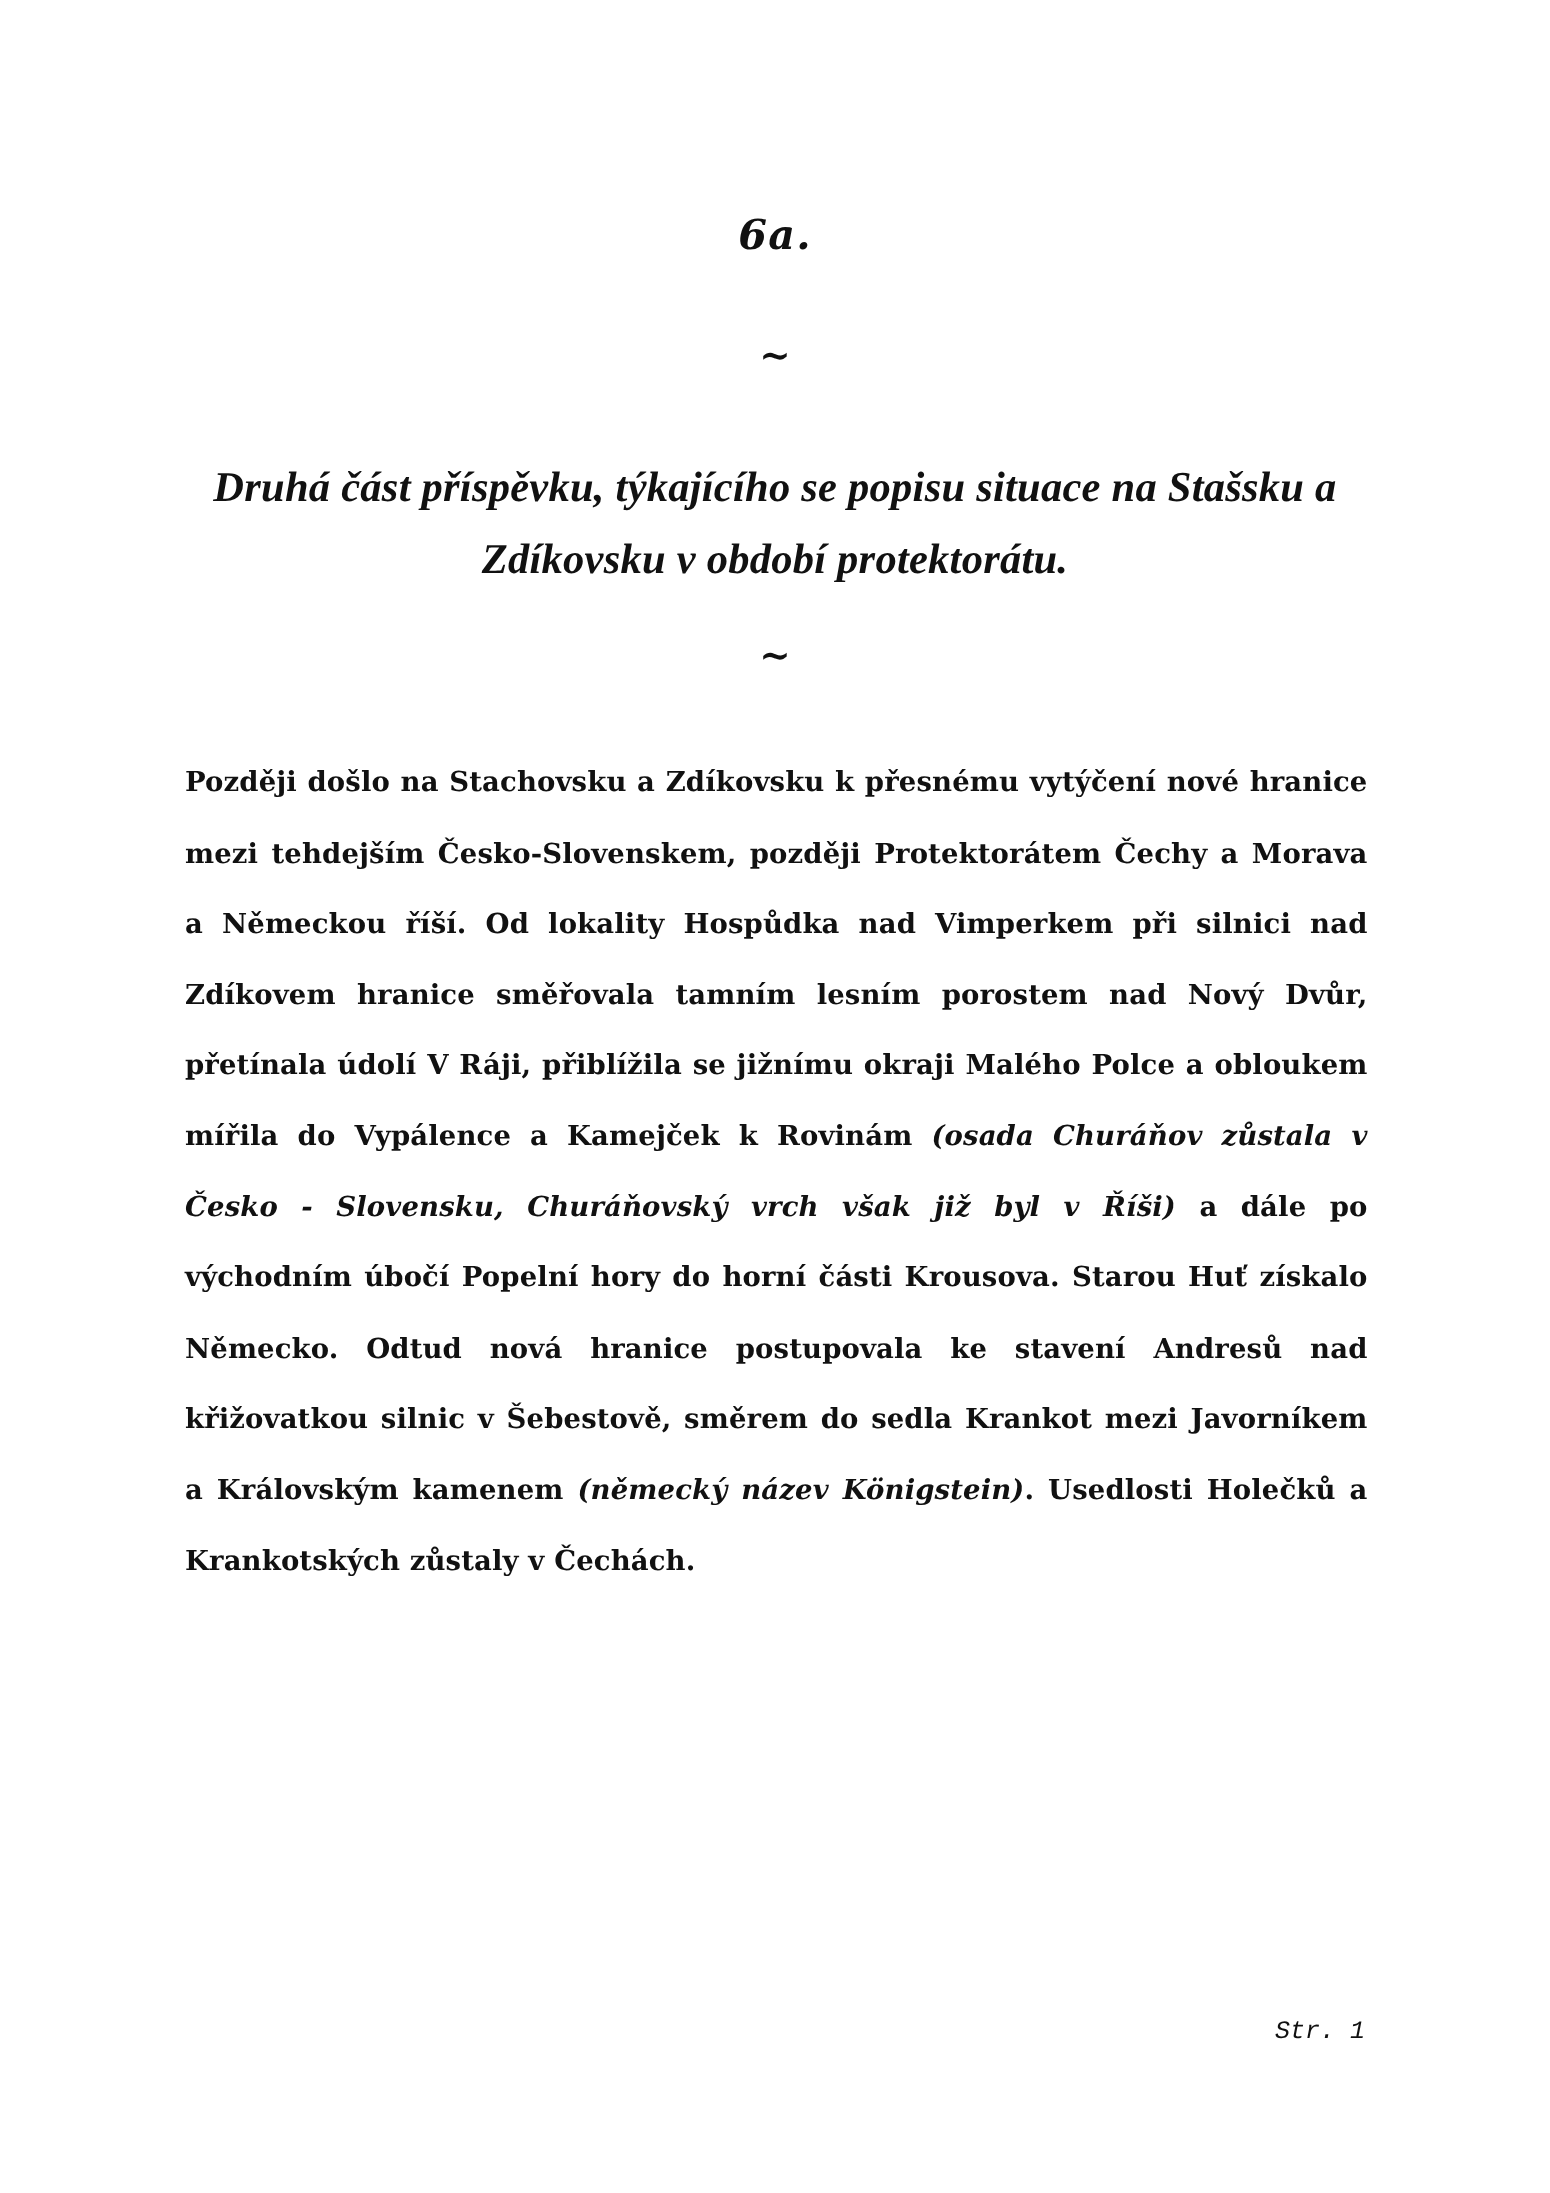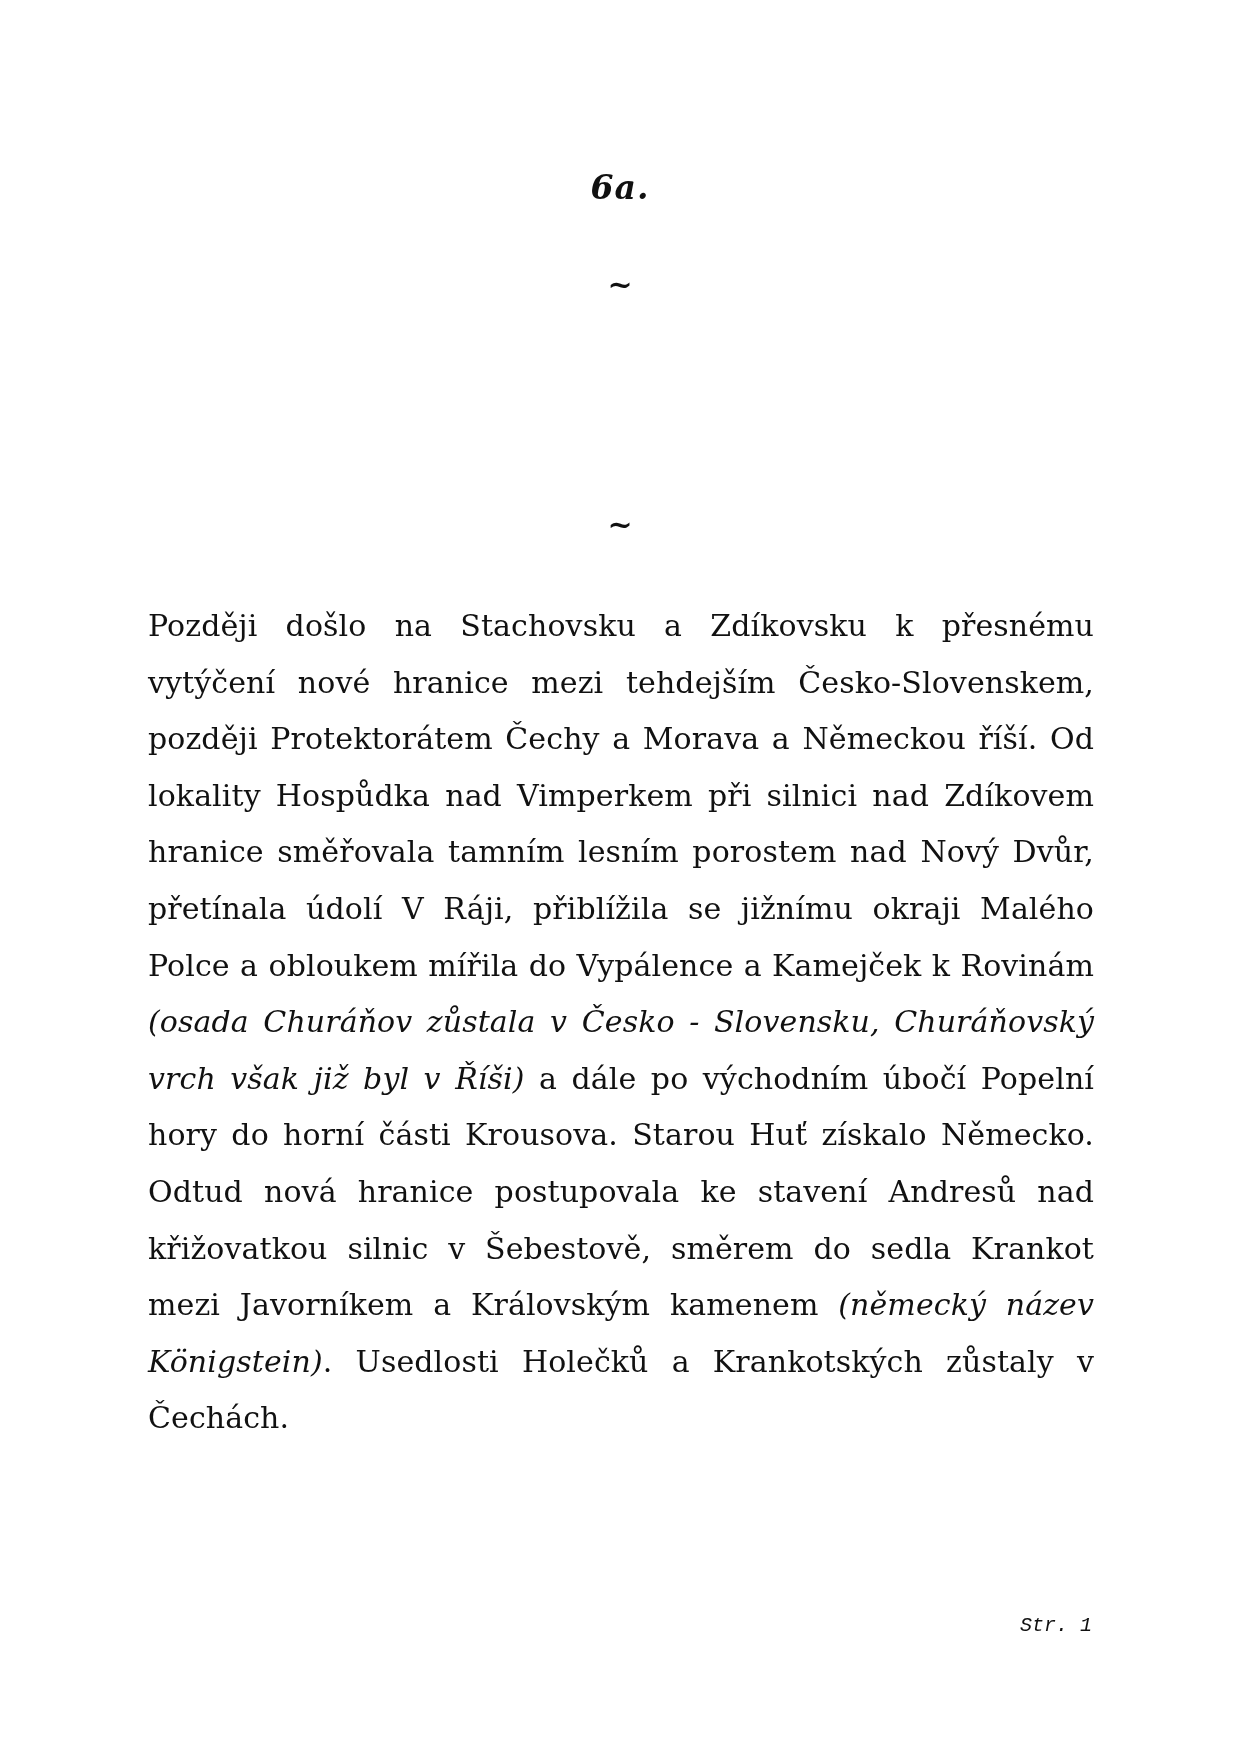--- a/index.html
+++ b/index.html
@@ -61,24 +61,25 @@
       line-height: 57px;
       letter-spacing: 0.2px;
     }
     .body-text {
       position: absolute;
       top: 598px;
       left: 148px;
       width: 946px;
       text-align: justify;
       font-family: "DejaVu Serif", "Liberation Serif", serif;
-      font-size: 30px;
+      font-size: 22px;
       line-height: 56.6px;
       letter-spacing: 0.1px;
       word-spacing: 0px;
+      font-weight: bold;
     }
     .body-text .it {
       font-style: italic;
     }
     .page-number {
       position: absolute;
       top: 1614px;
       right: 148px;
       font-family: Liberation Mono, monospace;
       font-style: italic;
@@ -87,20 +88,21 @@
     }
   </style>
 </head>
 <body>
 
 <div class="page">
   <div class="chapter-number">6a.</div>
 
   <div class="tilde t1">~</div>
 
+  <div class="subtitle">Druhá část  příspěvku, týkajícího se popisu situace na Stašsku a Zdíkovsku v období protektorátu.</div>
 
   <div class="tilde t2">~</div>
 
   <div class="body-text">
     <span>Později došlo na Stachovsku a Zdíkovsku k přesnému vytýčení nové hranice mezi tehdejším Česko-Slovenskem, později Protektorátem Čechy a Morava a Německou říší.  Od lokality Hospůdka nad Vimperkem při silnici nad Zdíkovem hranice směřovala tamním lesním porostem nad Nový Dvůr, přetínala údolí V Ráji, přiblížila se jižnímu okraji Malého Polce a obloukem mířila do Vypálence a Kamejček k Rovinám </span><span class="it">(osada Churáňov zůstala v Česko - Slovensku, Churáňovský vrch však již byl v Říši)</span><span> a dále po východním úbočí Popelní hory do horní části Krousova. Starou Huť získalo Německo. Odtud nová hranice postupovala ke stavení Andresů nad křižovatkou silnic v Šebestově, směrem do sedla Krankot mezi Javorníkem a Královským kamenem </span><span class="it">(německý název Königstein)</span><span>. Usedlosti Holečků a Krankotských zůstaly v Čechách.</span>
   </div>
 
   <div class="page-number">Str. 1</div>
 </div>
 

